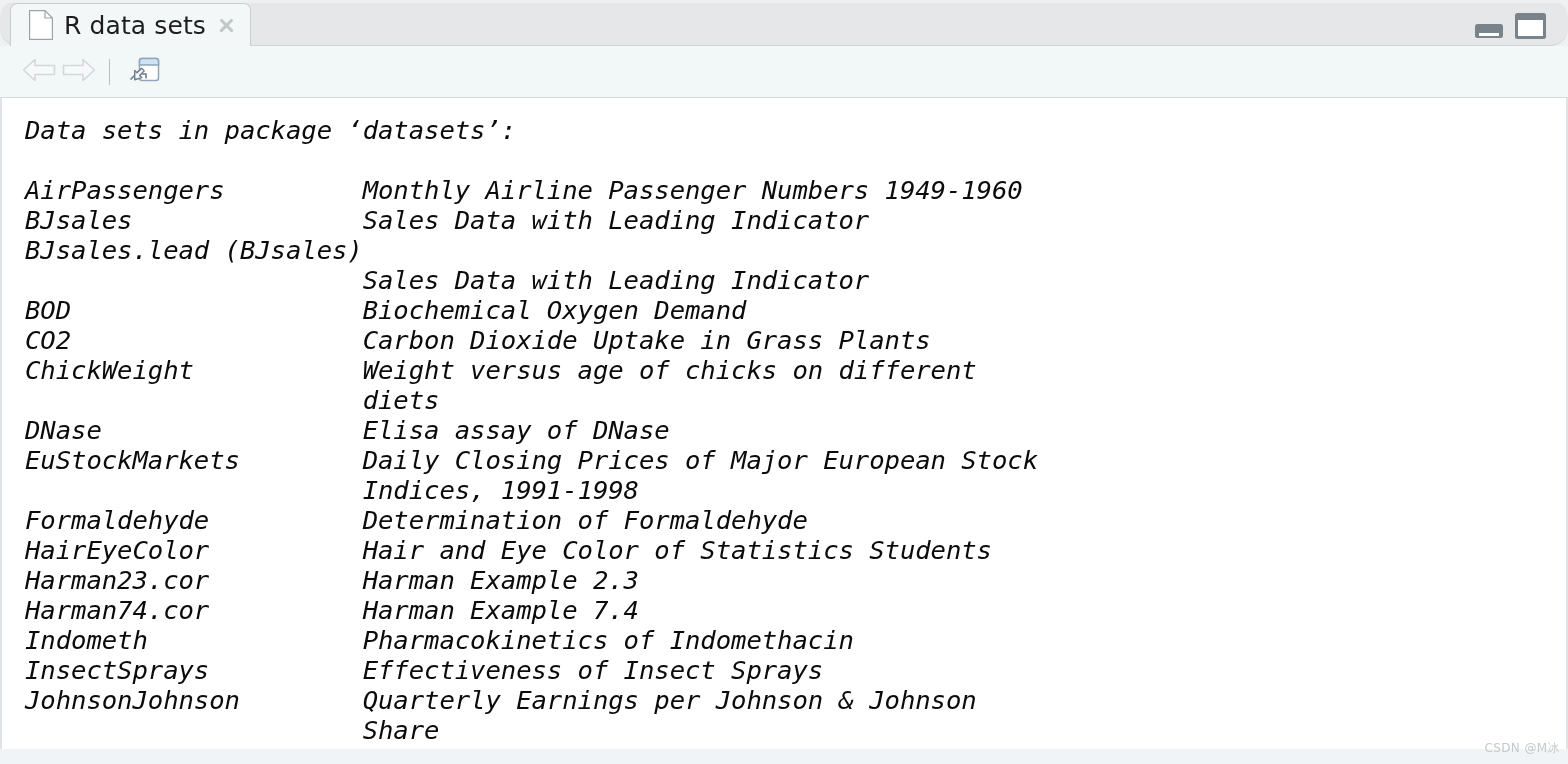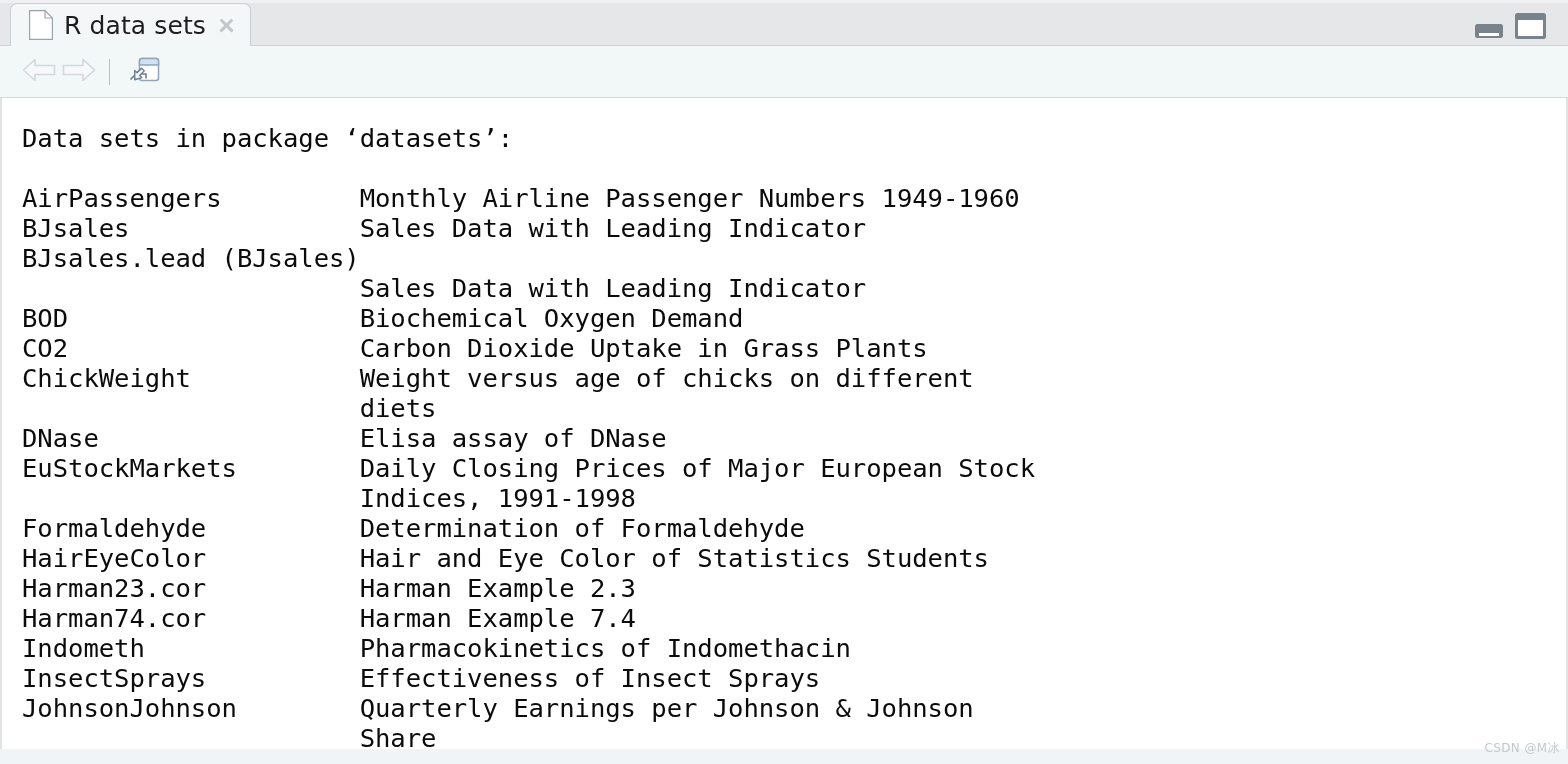--- a/index.html
+++ b/index.html
@@ -24,20 +24,21 @@
 
   
   #tab-strip {
     position: absolute;
     left: 0; top: 0;
     width: 1568px;
     height: 46px;
     background: #e5e7e9;
     border-bottom: 1px solid #d0d3d6;
     box-sizing: border-box;
+    border-radius: 18px;
   }
   #tab-strip::before {
     content: "";
     position: absolute;
     left: 0; top: 0;
     width: 1568px; height: 3px;
     background: #eef0f2;
   }
 
   .tab {
@@ -144,28 +145,29 @@
     width: 1568px;
     height: 651px;
     background: #ffffff;
     border-left: 2px solid #dfe3e6;
     border-right: 2px solid #dfe3e6;
     box-sizing: border-box;
     overflow: hidden;
   }
 
   #console-text {
-    margin: 8px;
-    padding: 17px 0 0 12px;
+    margin: 0;
+    padding: 17px 0 0 23px;
     font-family: "DejaVu Sans Mono", "Liberation Mono", monospace;
     font-size: 25.6px;
     line-height: 30px;
     color: #0b0b0b;
     white-space: pre;
     letter-spacing: -0.06px;
+    font-style: italic;
   }
 
   #bottom-strip {
     position: absolute;
     left: 0;
     top: 749px;
     width: 1568px;
     height: 15px;
     background: #f1f4f6;
   }

